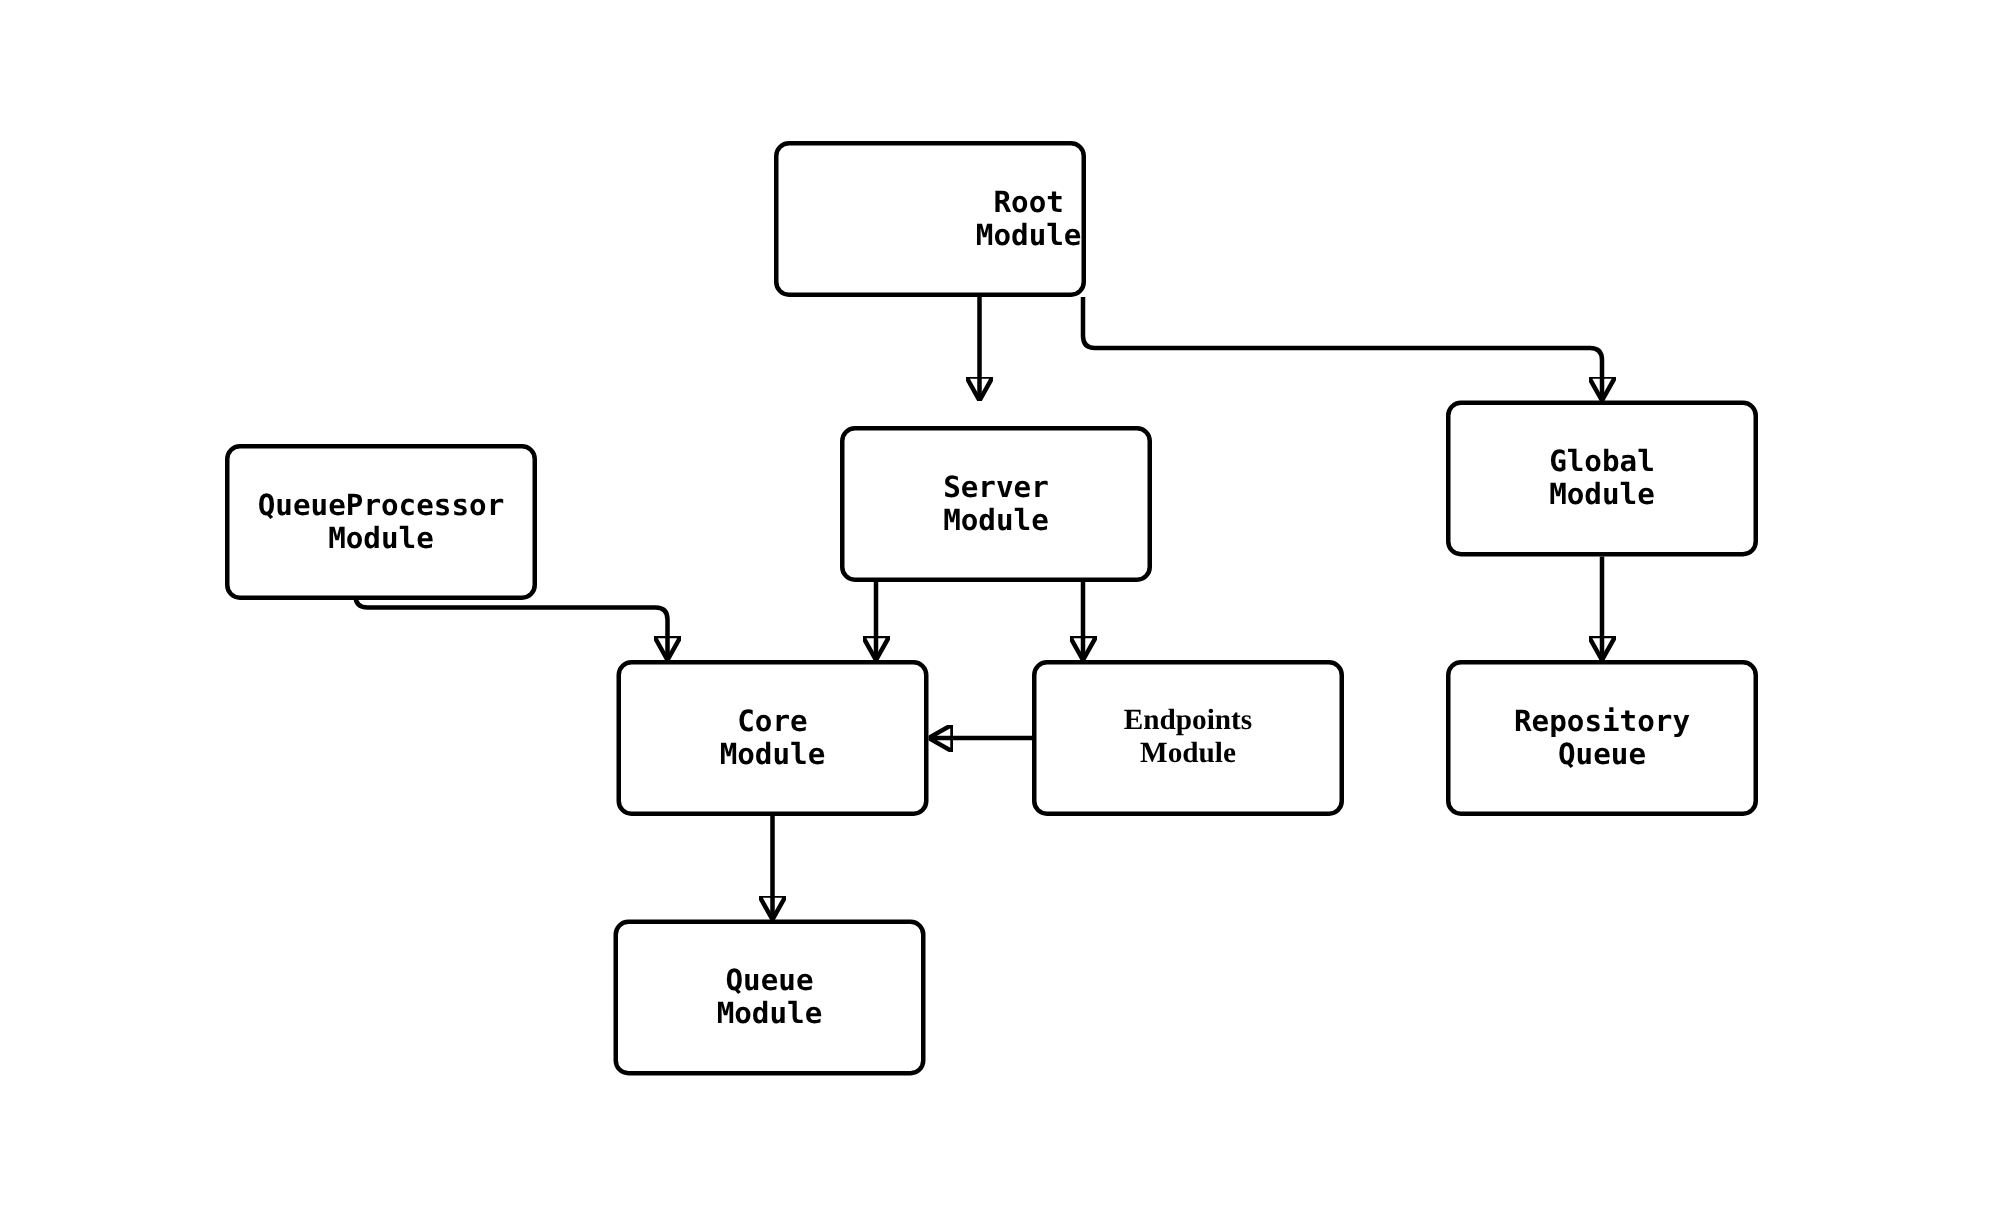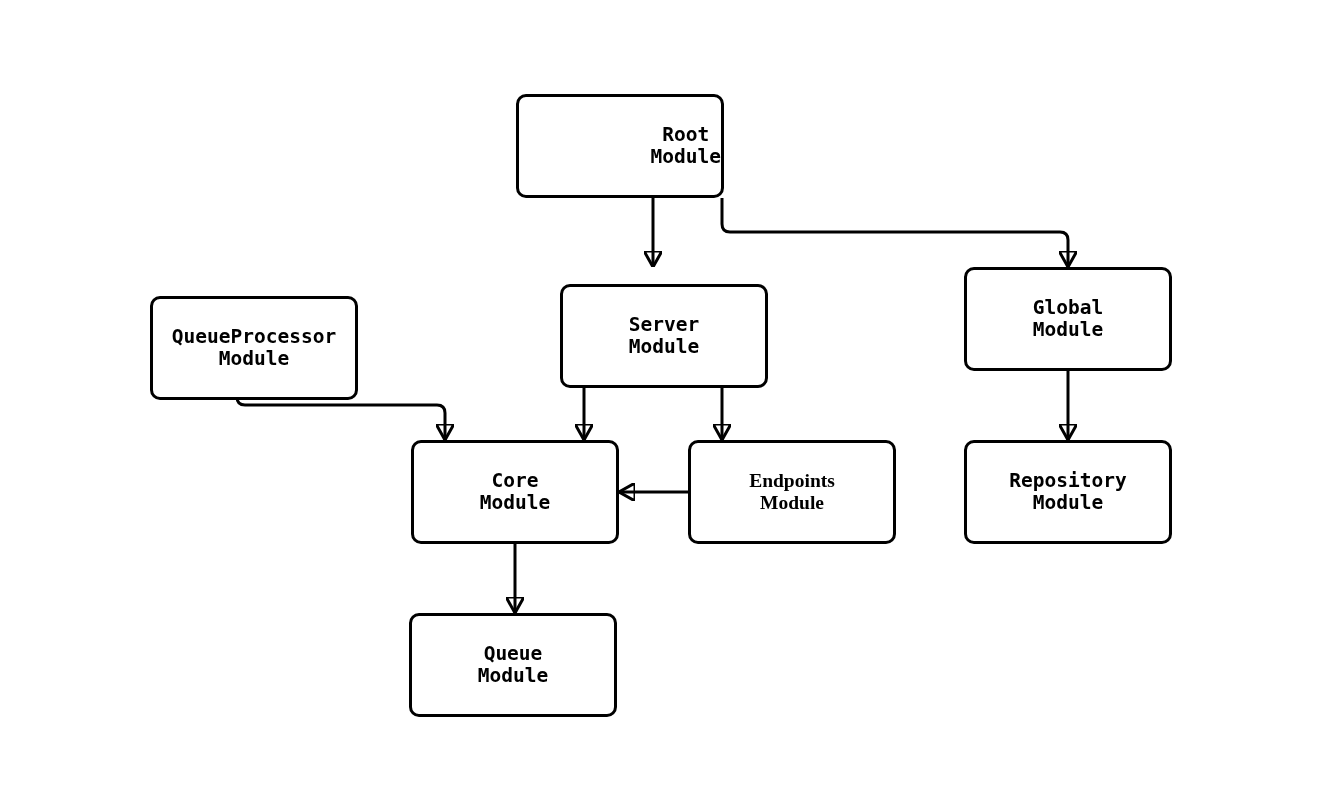--- a/index.html
+++ b/index.html
@@ -104,21 +104,21 @@
 Module</span>
   </div>
 
   <div class="node pos-endpoints">
     <span class="node-label">Endpoints
 Module</span>
   </div>
 
   <div class="node pos-repository">
     <span class="node-label">Repository
-Module</span>
+Queue</span>
   </div>
 
   <div class="node pos-queue">
     <span class="node-label">Queue
 Module</span>
   </div>
 
 </div>
 
 </body></html>

